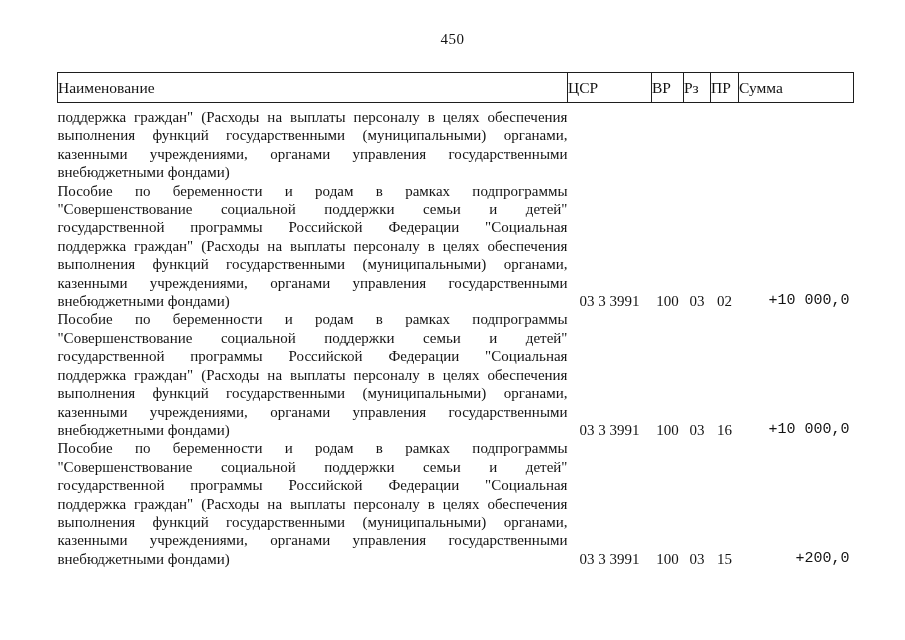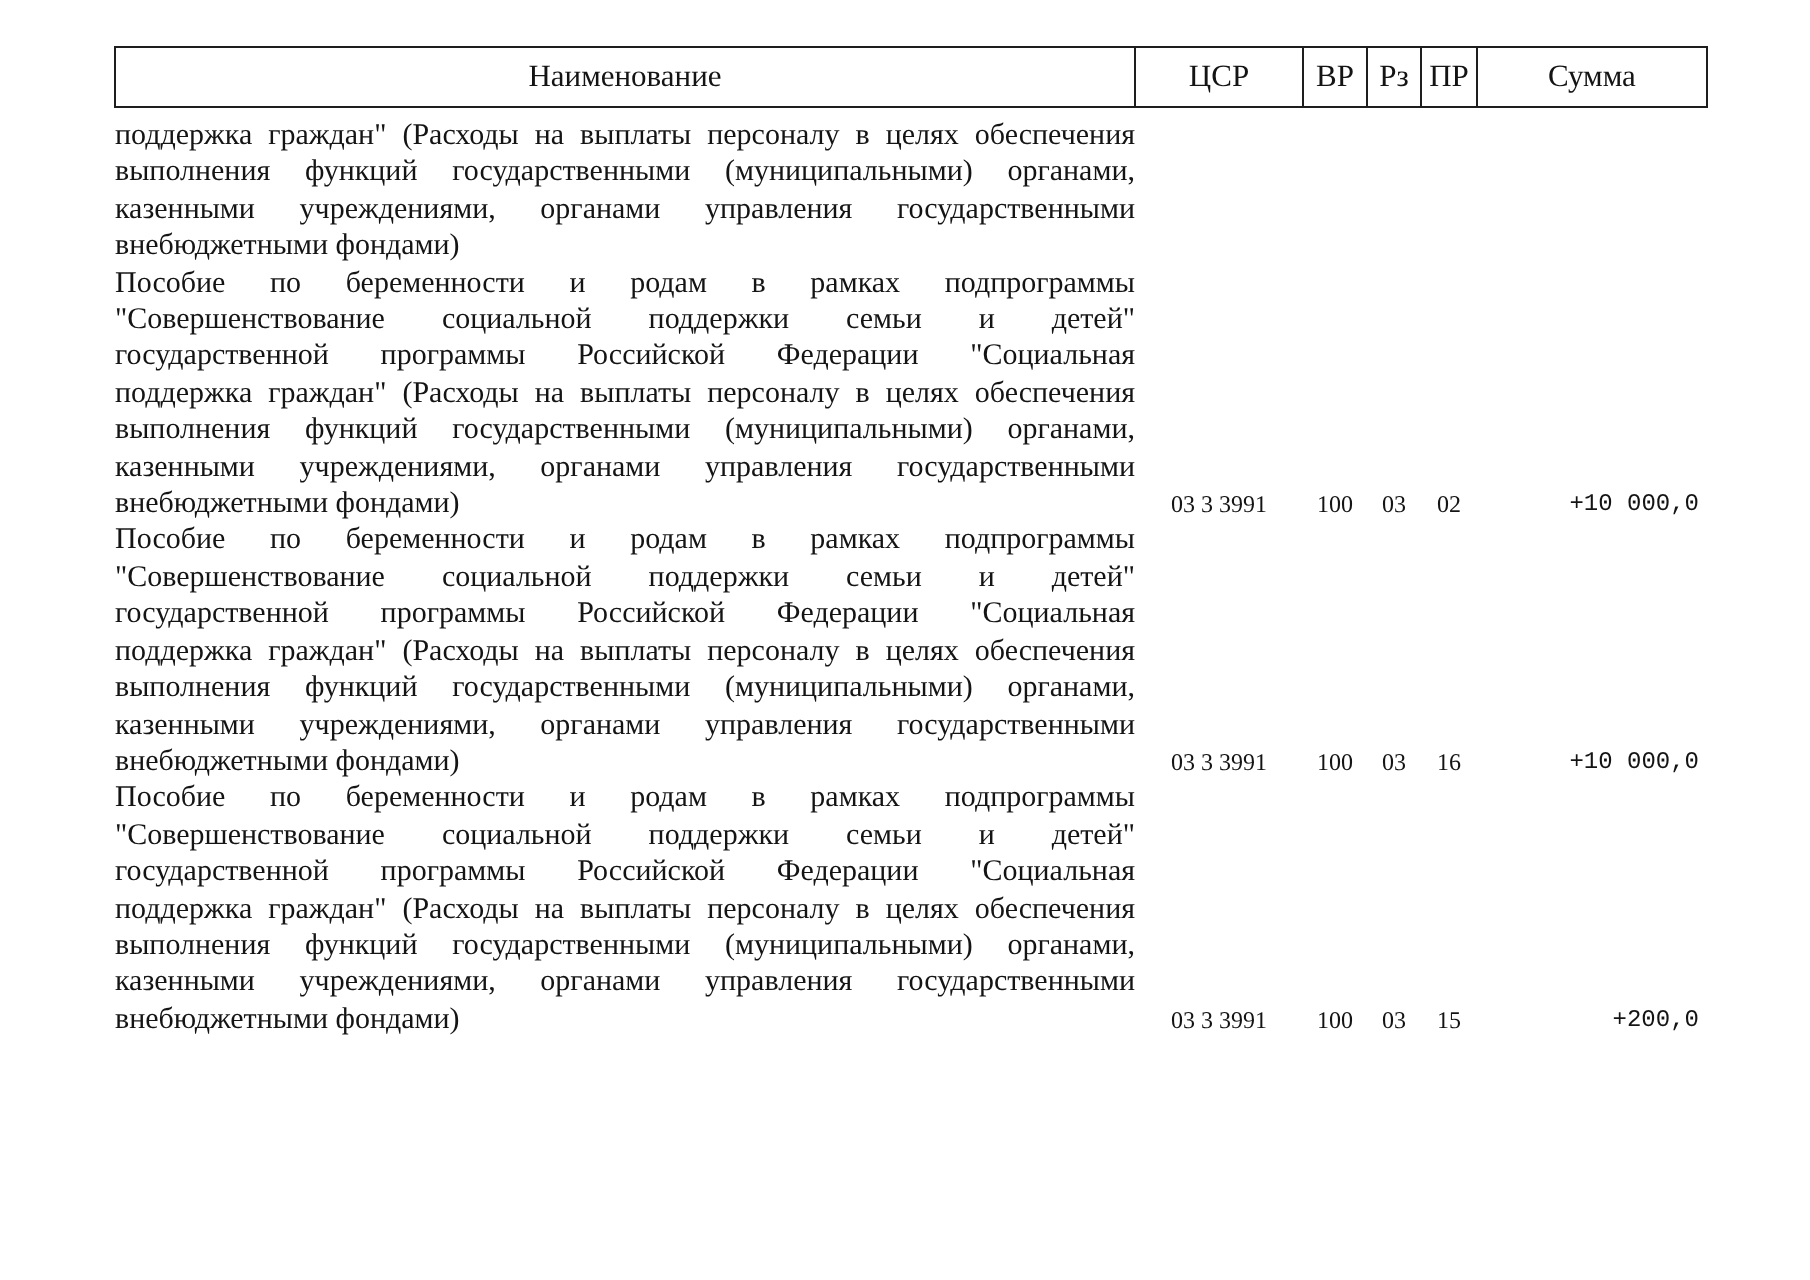--- a/index.html
+++ b/index.html
@@ -27,21 +27,21 @@
     table-layout: fixed;
     margin: 23px 0 0 57px;
     width: 796px;
     font-size: 15px;
   }
   table.budget-table th {
     border: 1px solid #1e1e1e;
     font-weight: normal;
     font-size: 15.5px;
     height: 29px;
-    text-align: center;
+    text-align: left;
     vertical-align: middle;
     padding: 0;
   }
   table.budget-table td {
     vertical-align: bottom;
     padding: 0;
   }
   td.name-cell {
     padding: 3px 3px 0 5px;
   }
@@ -53,33 +53,34 @@
     text-align: justify;
     text-align-last: justify;
   }
   .jline.last {
     text-align: left;
     text-align-last: left;
   }
   td.val {
     text-align: center;
     line-height: 18.4px;
-    font-size: 12px;
+    font-size: 15px;
   }
   td.val.summa {
     text-align: right;
     padding-right: 4px;
     font-family: Liberation Mono, monospace;
   }
 </style>
 </head>
 <body>
 
 <div class="page">
 
+  <div class="page-number">450</div>
 
   <table class="budget-table">
     <colgroup>
       <col style="width:510px">
       <col style="width:84px">
       <col style="width:32px">
       <col style="width:27px">
       <col style="width:28px">
       <col style="width:115px">
     </colgroup>

